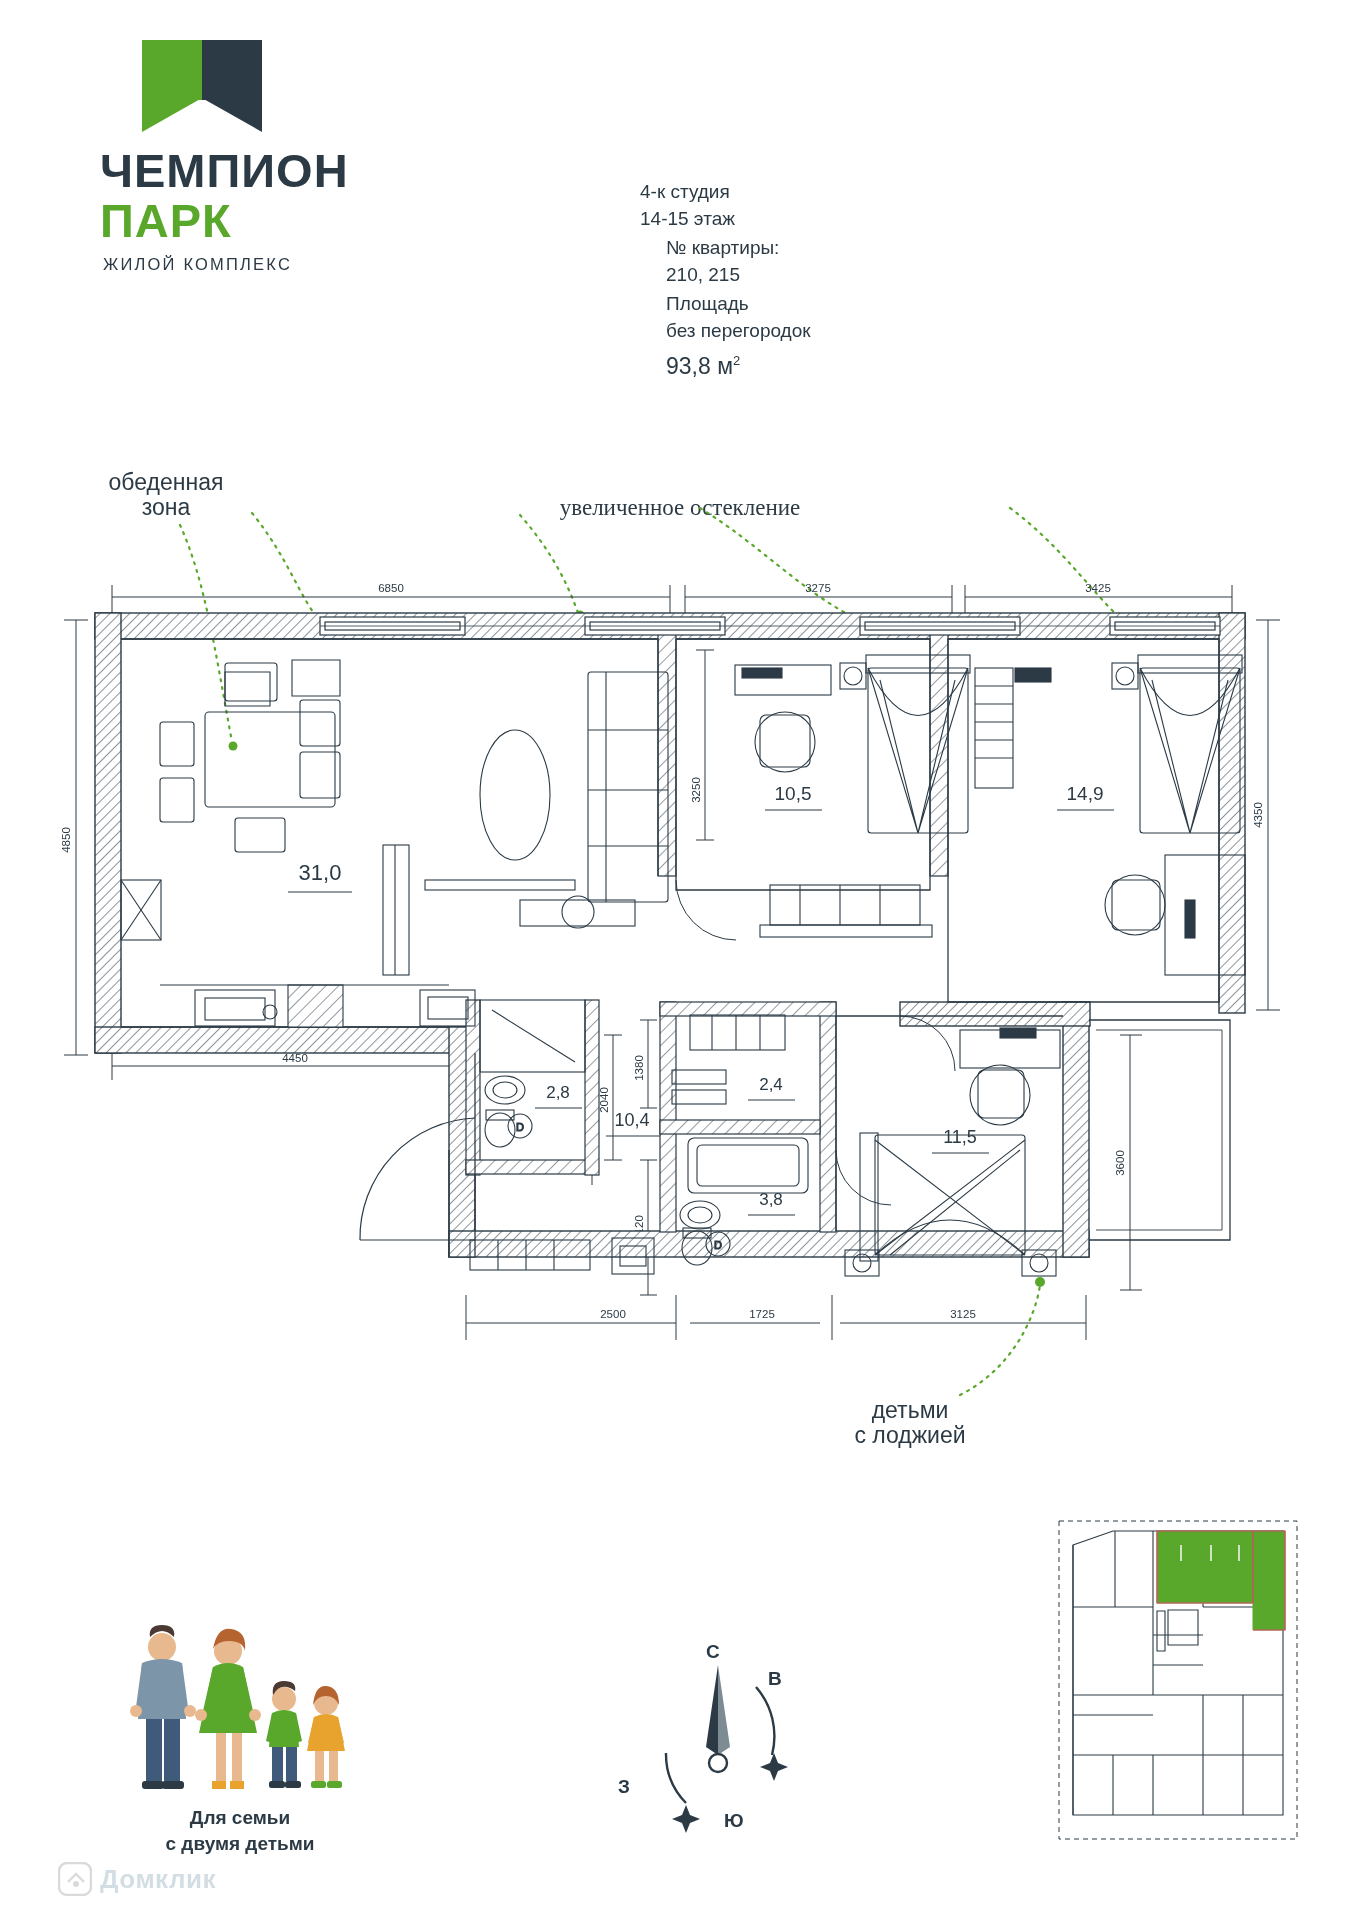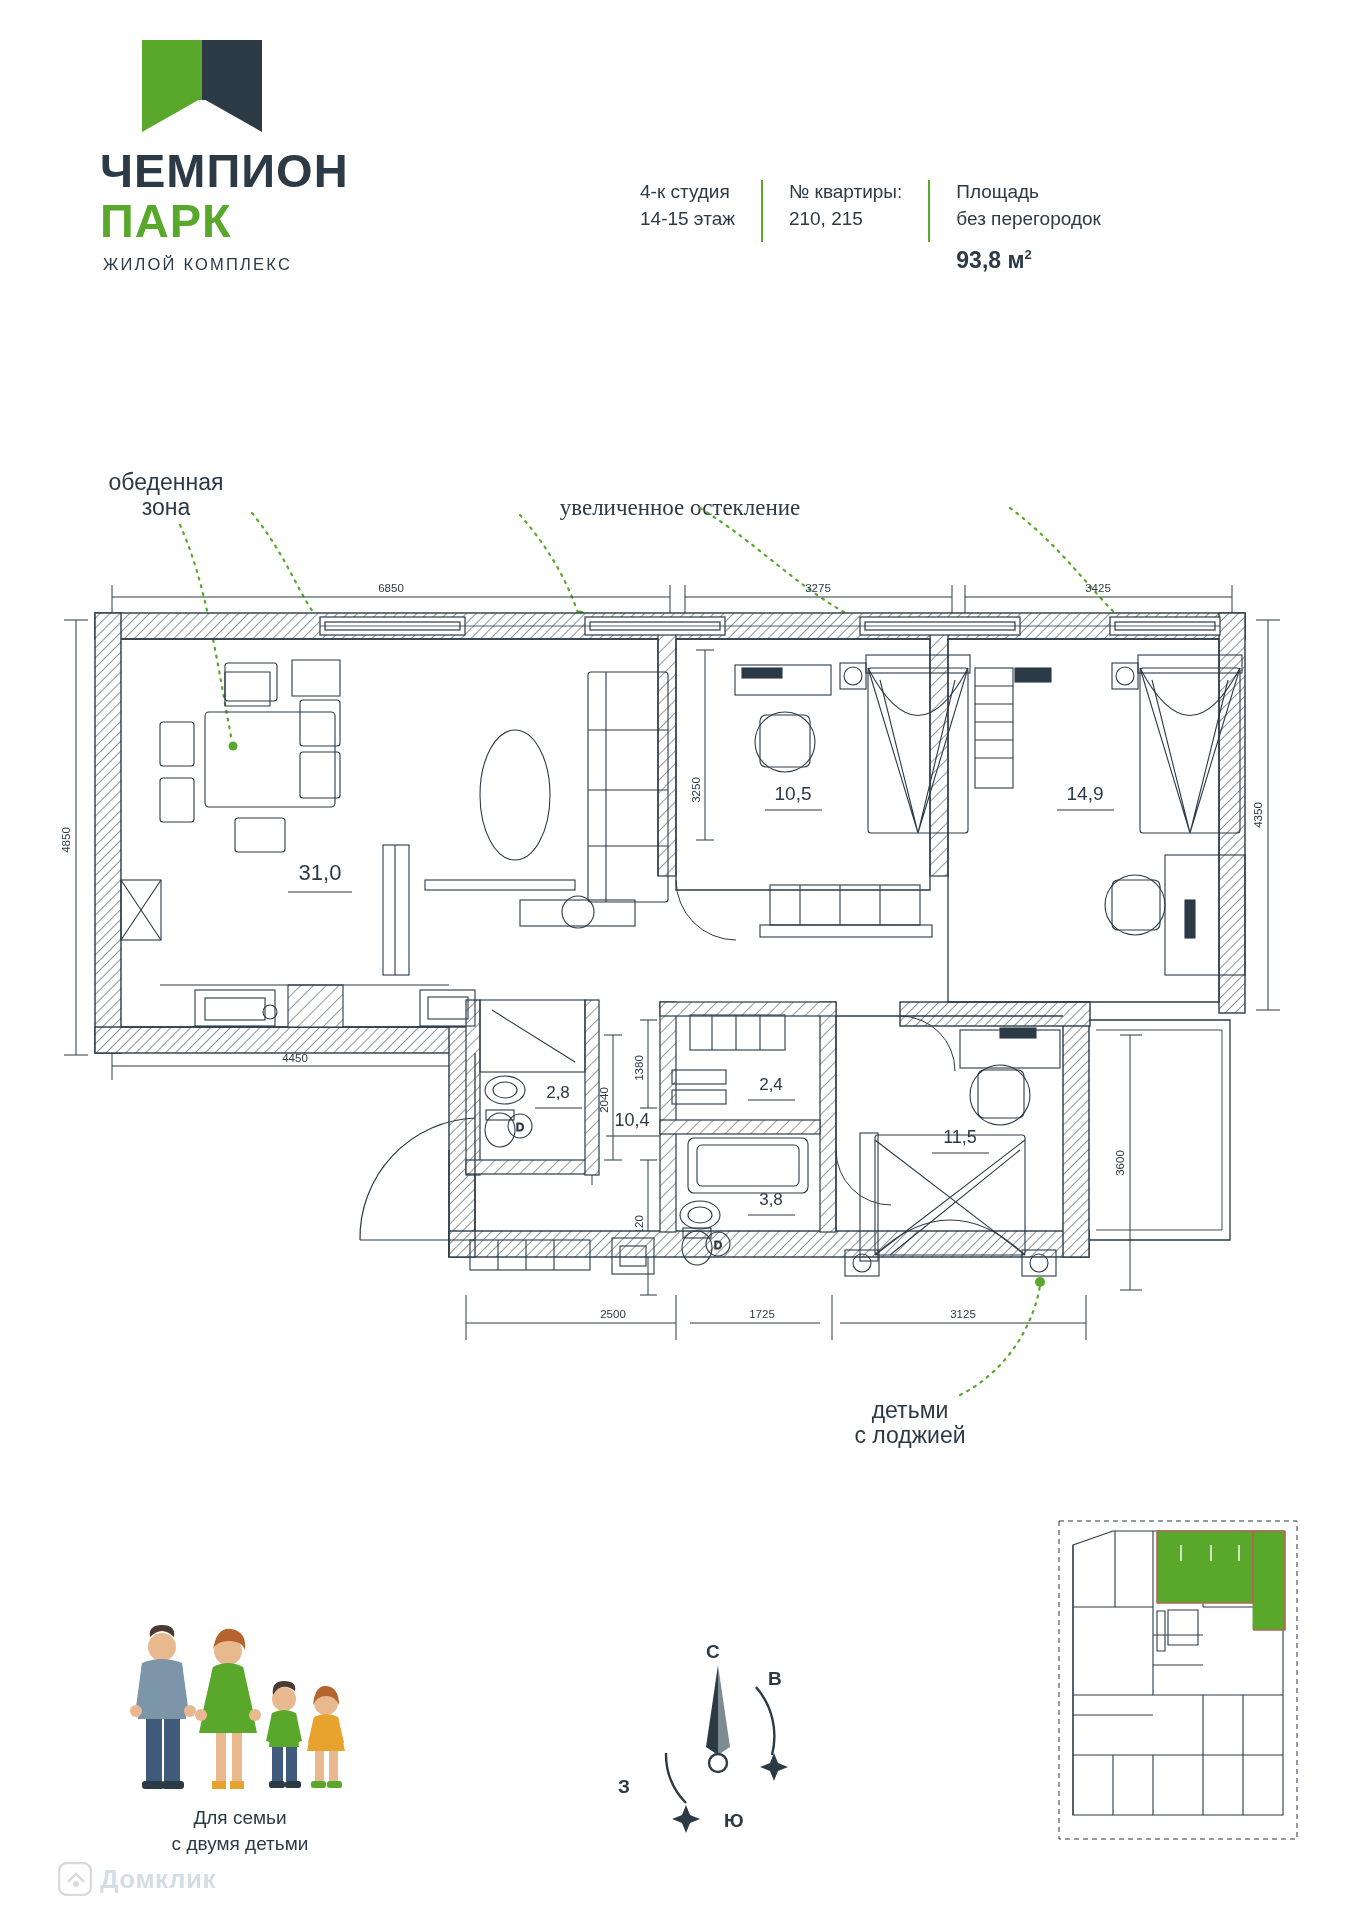--- a/index.html
+++ b/index.html
@@ -72,39 +72,40 @@
     margin-left: 3px;
   }
 
   .specs {
     position: absolute;
     left: 640px;
     top: 178px;
     display: flex;
     align-items: flex-start;
     height: 90px;
+    flex-direction: column;
   }
   .spec-col {
     padding: 0 26px;
     font-size: 19px;
     line-height: 27px;
     color: #2b3a45;
   }
   .spec-col:first-child { padding-left: 0; }
   .spec-divider {
     width: 2px;
     background: #5aa82b;
     align-self: stretch;
     margin-top: 2px;
     height: 62px;
   }
   .spec-area-value {
-    font-weight: bold;
+    font-weight: normal;
     font-size: 23px;
-    margin-top: 9px;
+    margin-top: 3px;
   }
   .spec-area-value sup { font-size: 13px; }
 
   
   .callout {
     position: absolute;
     font-size: 23px;
     line-height: 25px;
     color: #2b3a45;
     text-align: center;
@@ -123,21 +124,21 @@
 
   
   .family-caption {
     position: absolute;
     left: 100px;
     top: 1805px;
     width: 280px;
     text-align: center;
     font-size: 19px;
     line-height: 26px;
-    font-weight: normal;
+    font-weight: bold;
     color: #2b3a45;
   }
   .watermark {
     position: absolute;
     left: 58px;
     top: 1862px;
     display: flex;
     align-items: center;
     opacity: 0.18;
   }

